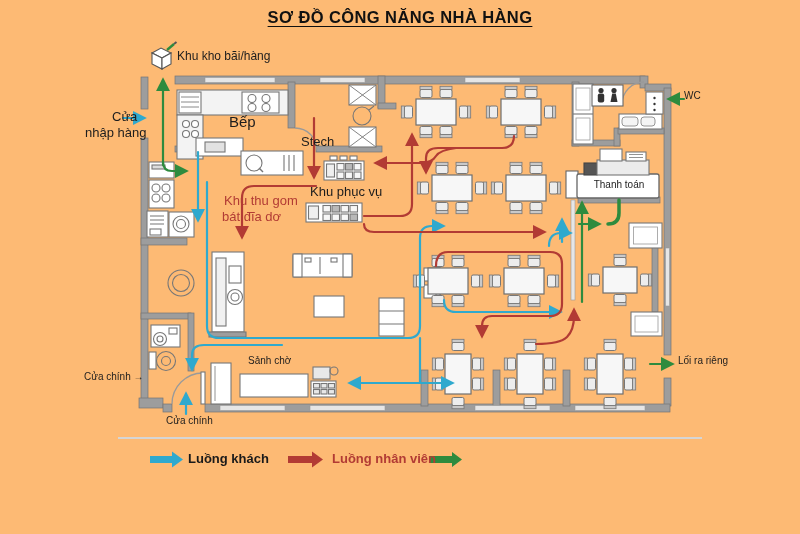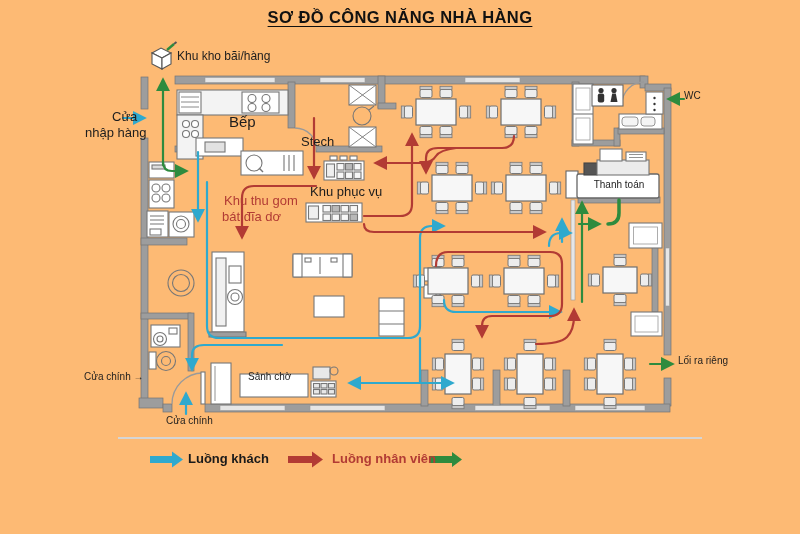--- a/index.html
+++ b/index.html
@@ -588,21 +588,21 @@
 <div class="lbl sm" style="left:177px;top:50px;">Khu kho bãi/hàng</div>
 <div class="lbl" style="left:96px;top:110px;margin-left:16px;">Cửa</div>
 <div class="lbl" style="left:85px;top:126px;">nhập hàng</div>
 <div class="lbl" style="left:229px;top:114px;font-size:15px;">Bếp</div>
 <div class="lbl" style="left:301px;top:135px;">Stech</div>
 <div class="lbl" style="left:310px;top:185px;">Khu phục vụ</div>
 <div class="lbl staff-text" style="left: 224px; top: 194px; color: rgb(178, 59, 52);">Khu thu gom</div>
 <div class="lbl staff-text" style="left: 222px; top: 210px; color: rgb(178, 59, 52);">bát đĩa dơ</div>
 <div class="lbl md" style="left:583px;top:180px;width:72px;text-align:center;">Thanh toán</div>
 <div class="lbl md" style="left:684px;top:91px;">WC</div>
-<div class="lbl md" style="left:248px;top:356px;margin-top:16px;">Sảnh chờ</div>
+<div class="lbl md" style="left:248px;top:356px;">Sảnh chờ</div>
 <div class="lbl md" style="left:84px;top:372px;">Cửa chính →</div>
 <div class="lbl md" style="left:166px;top:416px;">Cửa chính</div>
 <div class="lbl md" style="left:678px;top:356px;">Lối ra riêng</div>
 
 <div class="lbl legend-txt" style="left:188px;top:452px;">Luồng khách</div>
 <div class="lbl legend-txt staff-text" style="left: 332px; top: 452px; color: rgb(178, 59, 52);">Luồng nhân viên</div>
 
 </div>
 
 </body></html>

